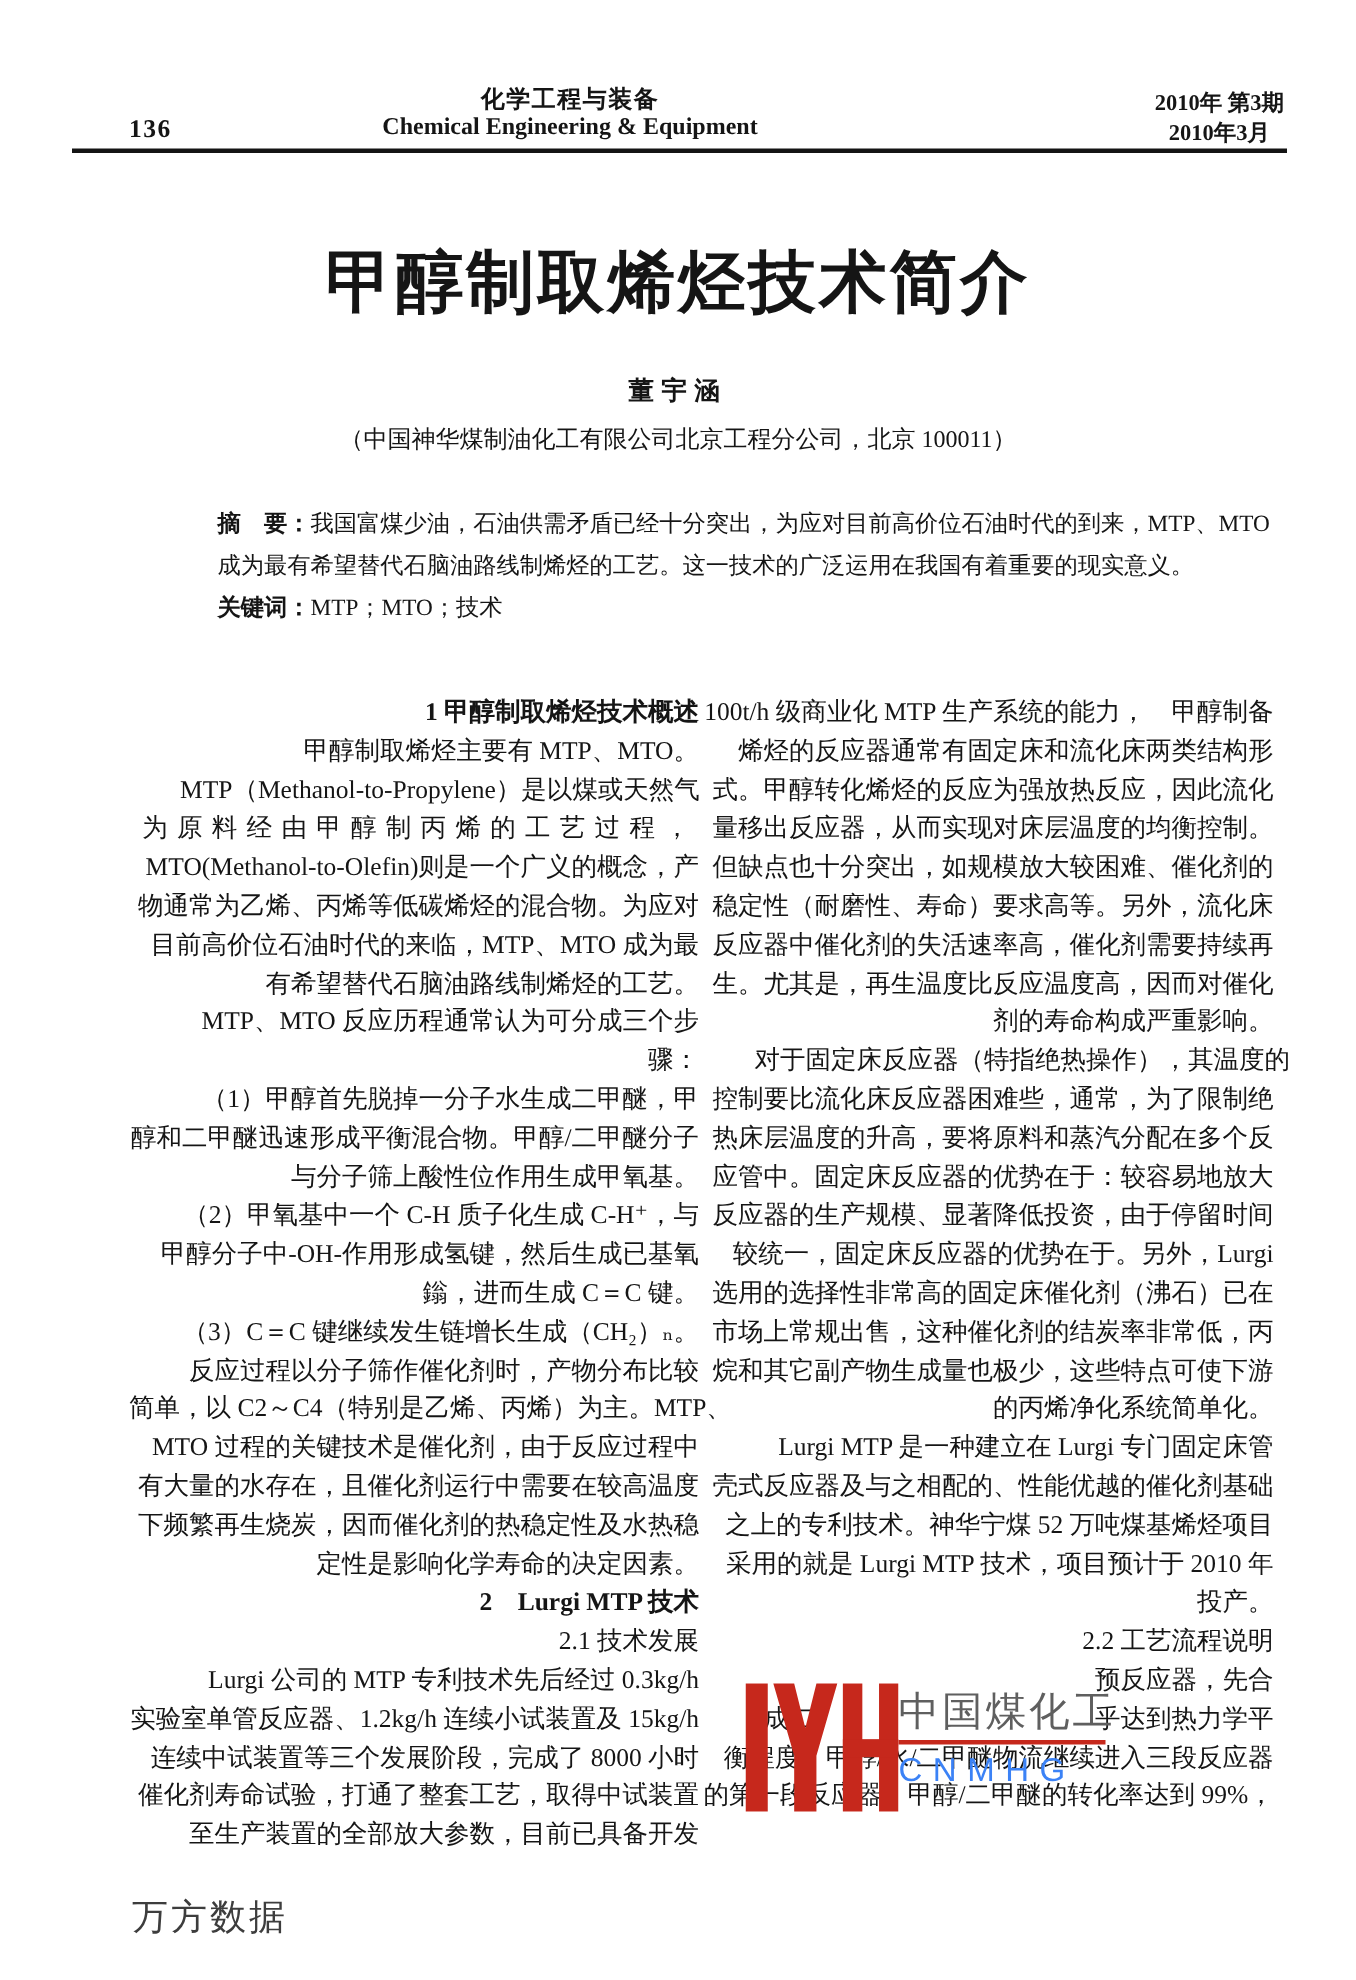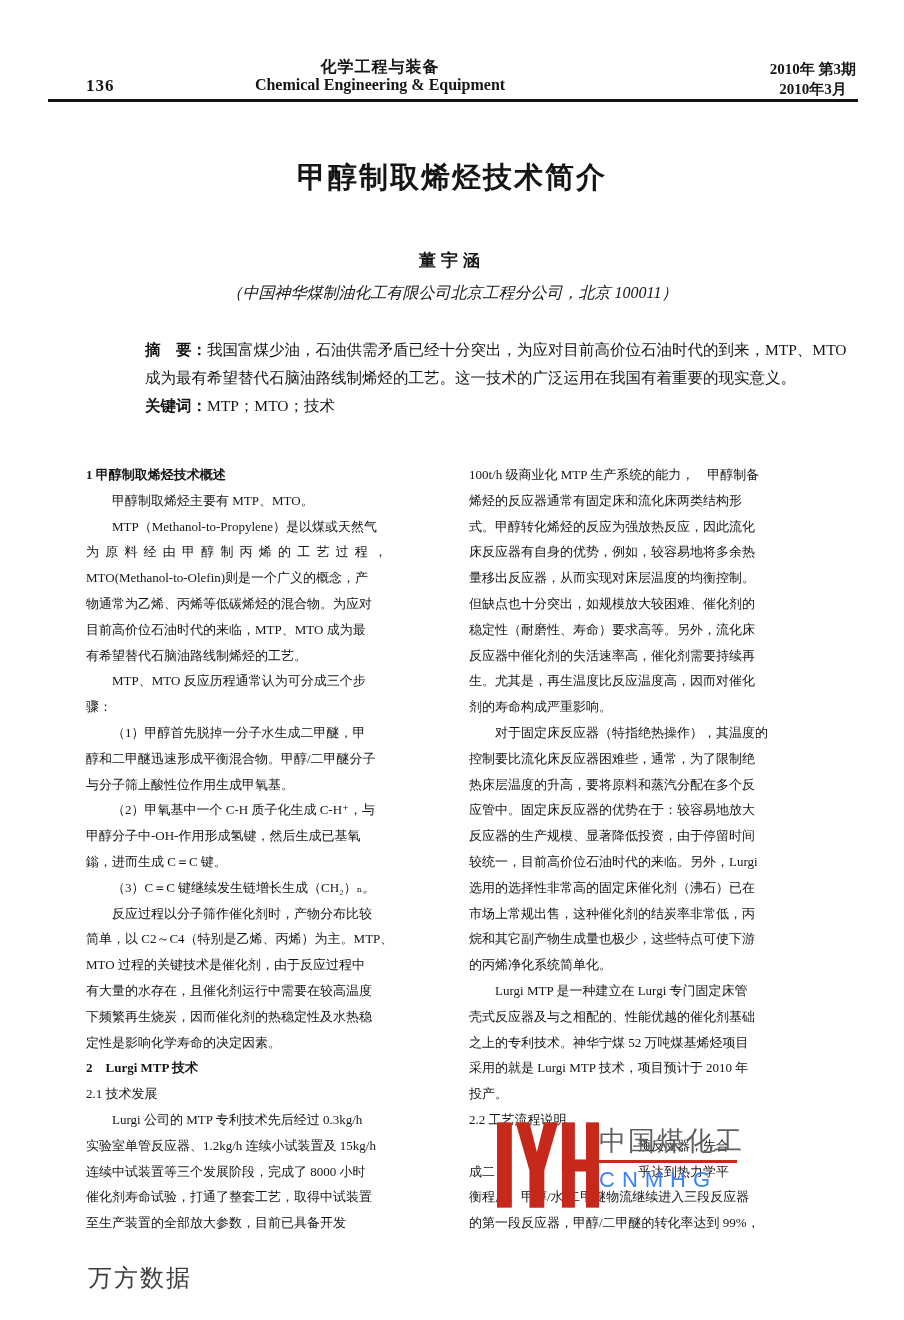--- a/index.html
+++ b/index.html
@@ -12,30 +12,30 @@
   .abs{position:absolute;}
   
   .page-num{left:86px;top:76px;font-size:17px;font-weight:bold;letter-spacing:1px;}
   .head-center{left:0;top:58px;width:760px;text-align:center;line-height:1.15;}
   .head-center .cn{font-size:16px;font-weight:600;letter-spacing:1px;}
   .head-center .en{font-size:16px;font-weight:700;}
   .head-right{right:48px;top:60px;text-align:center;line-height:1.3;font-size:15px;font-weight:600;}
   .head-rule{left:48px;top:99px;width:810px;height:2.5px;background:#141414;}
   
   .art-title{left:0;top:158px;width:904px;text-align:center;
-    font-size:29px;font-weight:bold;letter-spacing:2px;}
+    font-size:45px;font-weight:bold;letter-spacing:2px;}
   .art-author{left:0;top:249px;width:904px;text-align:center;
     font-size:17px;font-weight:600;letter-spacing:5px;}
-  .art-affil{left:0;top:283px;width:904px;text-align:center;font-size:16px;font-style:italic;}
+  .art-affil{left:0;top:283px;width:904px;text-align:center;font-size:16px;}
   
   .abstract{left:145px;top:336px;width:650px;font-size:15.5px;line-height:28px;}
   .abstract .bold{font-weight:bold;}
   .abs-line{white-space:pre;}
   
-  .col{position:absolute;top:462px;width:380px;font-size:13px;}
+  .col{position:absolute;top:462px;width:380px;font-size:17px;text-align:right;}
   .col-left{left:86px;}
   .col-right{left:469px;}
   .line{line-height:25.8px;height:25.8px;white-space:pre;}
   .line.bold{font-weight:bold;}
   .line.spread{letter-spacing:6.2px;}
   
   .wm{left:497px;top:1118px;width:260px;height:100px;display:flex;}
   .wm-logo{width:102px;height:94px;flex:0 0 auto;}
   .wm-text{padding-top:10px;}
   .wm-cn{font-size:27px;letter-spacing:2px;line-height:1;
@@ -100,33 +100,32 @@
     <div class="line">　　Lurgi 公司的 MTP 专利技术先后经过 0.3kg/h</div>
     <div class="line">实验室单管反应器、1.2kg/h 连续小试装置及 15kg/h</div>
     <div class="line">连续中试装置等三个发展阶段，完成了 8000 小时</div>
     <div class="line">催化剂寿命试验，打通了整套工艺，取得中试装置</div>
     <div class="line">至生产装置的全部放大参数，目前已具备开发</div>
   </div>
 <div class="col col-right">
     <div class="line">100t/h 级商业化 MTP 生产系统的能力，　甲醇制备</div>
     <div class="line">烯烃的反应器通常有固定床和流化床两类结构形</div>
     <div class="line">式。甲醇转化烯烃的反应为强放热反应，因此流化</div>
-    <div class="line">床反应器有自身的优势，例如，较容易地将多余热</div>
     <div class="line">量移出反应器，从而实现对床层温度的均衡控制。</div>
     <div class="line">但缺点也十分突出，如规模放大较困难、催化剂的</div>
     <div class="line">稳定性（耐磨性、寿命）要求高等。另外，流化床</div>
     <div class="line">反应器中催化剂的失活速率高，催化剂需要持续再</div>
     <div class="line">生。尤其是，再生温度比反应温度高，因而对催化</div>
     <div class="line">剂的寿命构成严重影响。</div>
     <div class="line">　　对于固定床反应器（特指绝热操作），其温度的</div>
     <div class="line">控制要比流化床反应器困难些，通常，为了限制绝</div>
     <div class="line">热床层温度的升高，要将原料和蒸汽分配在多个反</div>
     <div class="line">应管中。固定床反应器的优势在于：较容易地放大</div>
     <div class="line">反应器的生产规模、显著降低投资，由于停留时间</div>
-    <div class="line">较统一，目前高价位石油时代的来临。另外，Lurgi</div>
+    <div class="line">较统一，固定床反应器的优势在于。另外，Lurgi</div>
     <div class="line">选用的选择性非常高的固定床催化剂（沸石）已在</div>
     <div class="line">市场上常规出售，这种催化剂的结炭率非常低，丙</div>
     <div class="line">烷和其它副产物生成量也极少，这些特点可使下游</div>
     <div class="line">的丙烯净化系统简单化。</div>
     <div class="line">　　Lurgi MTP 是一种建立在 Lurgi 专门固定床管</div>
     <div class="line">壳式反应器及与之相配的、性能优越的催化剂基础</div>
     <div class="line">之上的专利技术。神华宁煤 52 万吨煤基烯烃项目</div>
     <div class="line">采用的就是 Lurgi MTP 技术，项目预计于 2010 年</div>
     <div class="line">投产。</div>
     <div class="line">2.2 工艺流程说明</div>

